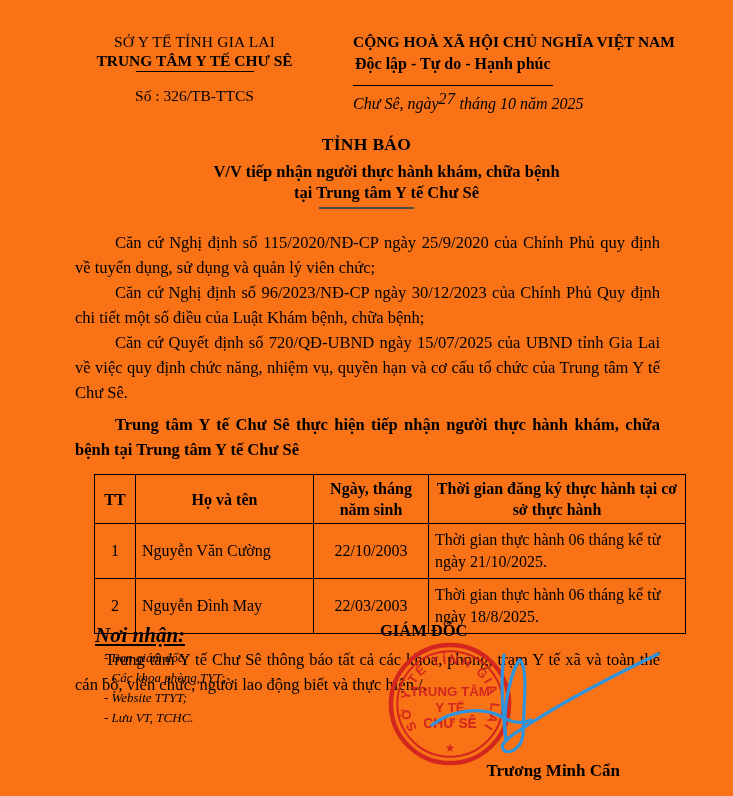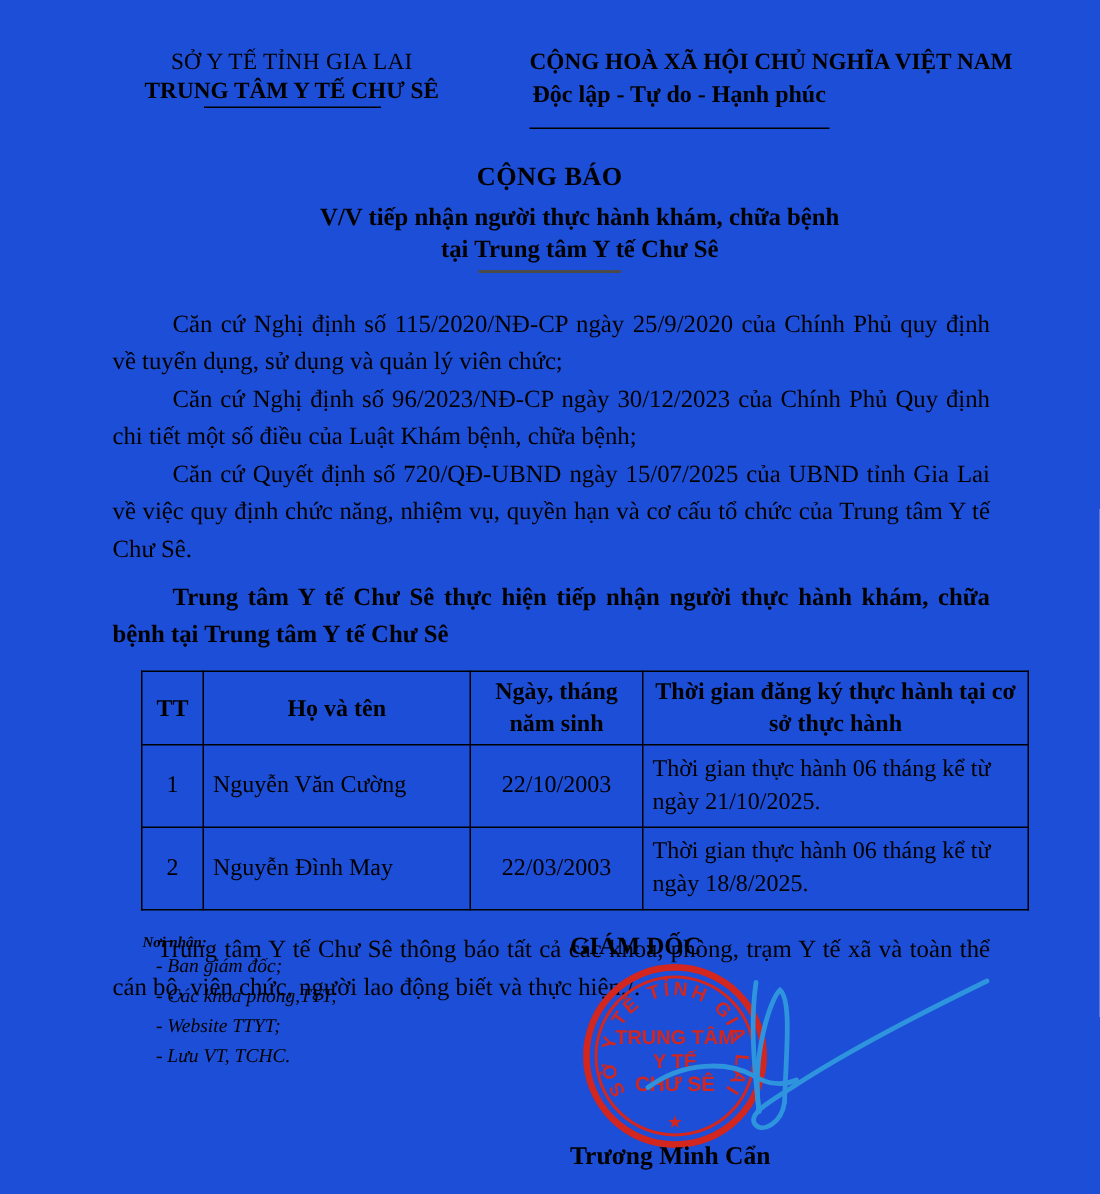--- a/index.html
+++ b/index.html
@@ -3,21 +3,21 @@
 <meta charset="utf-8">
 <style>
   * { box-sizing: border-box; }
   html, body { margin: 0; padding: 0; }
   body {
     width: 733px; height: 796px;
     background: #ffffff;
     font-family: "Liberation Serif", "DejaVu Serif", serif;
     color: #000;
   }
-  .page { position: relative; width: 733px; height: 796px; overflow: hidden; background:#1d4ed8; }
+  .page { position: relative; width: 733px; height: 796px; overflow: hidden; background:#f97316; }
 
   
   .header { display: flex; justify-content: space-between; padding: 33px 22px 0 42px; }
   .header-left  { width: 305px; text-align: center; }
   .header-right { width: 358px; }
   .org-parent { font-size: 15.5px; letter-spacing: .2px; }
   .org-name   { font-size: 15.5px; font-weight: bold; margin-top: 1px; }
   .org-underline { width: 118px; border-bottom: 1.6px solid #000; margin: 1px auto 0; }
   .doc-number { font-size: 15.5px; margin-top: 15px; }
   .motto1 { font-size: 15.5px; font-weight: bold; white-space: nowrap; }
@@ -44,48 +44,50 @@
                  font-size: 16px; table-layout: fixed; }
   .roster th, .roster td { border: 1.6px solid #000; }
   .roster th { font-weight: bold; text-align: center; padding: 3px 4px; line-height: 21px; }
   .roster td { padding: 5px 6px; line-height: 22px; text-align: left; }
   .roster td.c { text-align: center; }
   .col-tt { width: 41px; } .col-name { width: 178px; }
   .col-dob { width: 115px; } .col-period { width: 257px; }
 
   
   .recipients { position: absolute; left: 95px; top: 623px; }
-  .recipients-label { font-weight: bold; font-style: italic; font-size: 10px; }
+  .recipients-label { font-weight: bold; font-style: italic; font-size: 21px; text-decoration: underline; }
   .recipient-item { font-style: italic; font-size: 13px; line-height: 20px; margin-left: 9px; }
   .signer-title { position: absolute; left: 380px; top: 621px; width: 240px;
                   text-align: left; font-weight: bold; font-size: 16.5px; }
   .stamp-svg { position: absolute; left: 386px; top: 640px; }
   .signature-svg { position: absolute; left: 428px; top: 645px; }
   .signer-name { position: absolute; left: 380px; top: 761px; width: 240px;
-                 text-align: left; font-weight: bold; font-size: 17px; }
+                 text-align: right; font-weight: bold; font-size: 17px; }
 </style>
 </head>
 <body>
 
 <div class="page">
 
   <div class="header">
     <div class="header-left">
       <div class="org-parent">SỞ Y TẾ TỈNH GIA LAI</div>
       <div class="org-name">TRUNG TÂM Y TẾ CHƯ SÊ</div>
       <div class="org-underline"></div>
+      <div class="doc-number"><span>Số : </span><span>326</span><span>/TB-TTCS</span></div>
     </div>
     <div class="header-right">
       <div class="motto1">CỘNG HOÀ XÃ HỘI CHỦ NGHĨA VIỆT NAM</div>
       <div><span class="motto2">Độc lập - Tự do - Hạnh phúc</span></div>
+      <div class="date-line"><span>Chư Sê, ngày</span><span class="date-day">27</span><span> tháng 10 năm 2025</span></div>
     </div>
   </div>
 
   <div class="title-block">
-    <div class="title-heading">CỘNG BÁO</div>
+    <div class="title-heading">TỈNH BÁO</div>
     <div class="title-sub first">V/V tiếp nhận người thực hành khám, chữa bệnh</div>
     <div class="title-sub">tại Trung tâm Y tế Chư Sê</div>
     <div class="title-rule"></div>
   </div>
 
   <div class="content">
     <p class="para">Căn cứ Nghị định số 115/2020/NĐ-CP ngày 25/9/2020 của Chính Phủ quy định về tuyển dụng, sử dụng và quản lý viên chức;</p>
     <p class="para">Căn cứ Nghị định số 96/2023/NĐ-CP ngày 30/12/2023 của Chính Phủ Quy định chi tiết một số điều của Luật Khám bệnh, chữa bệnh;</p>
     <p class="para">Căn cứ Quyết định số 720/QĐ-UBND ngày 15/07/2025 của UBND tỉnh Gia Lai về việc quy định chức năng, nhiệm vụ, quyền hạn và cơ cấu tổ chức của Trung tâm Y tế Chư Sê.</p>
     <p class="statement">Trung tâm Y tế Chư Sê thực hiện tiếp nhận người thực hành khám, chữa bệnh tại Trung tâm Y tế Chư Sê</p>

